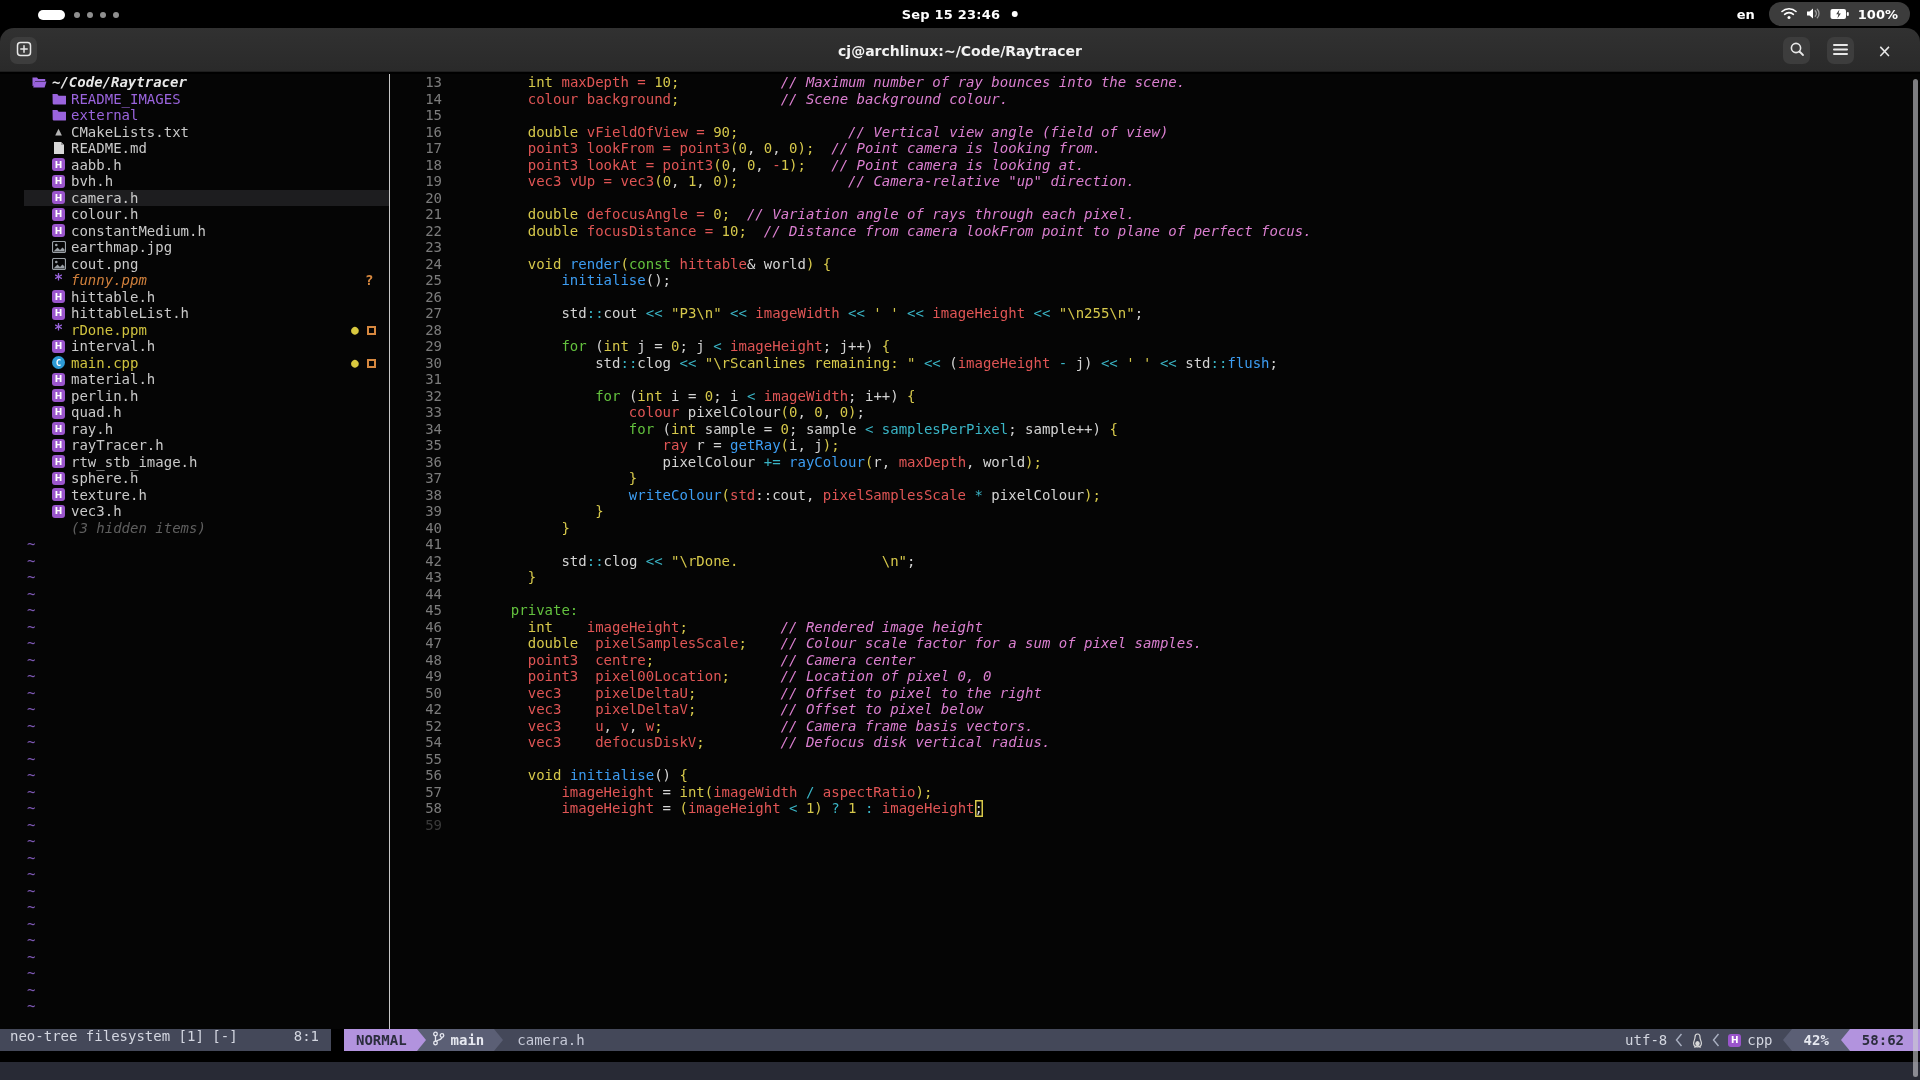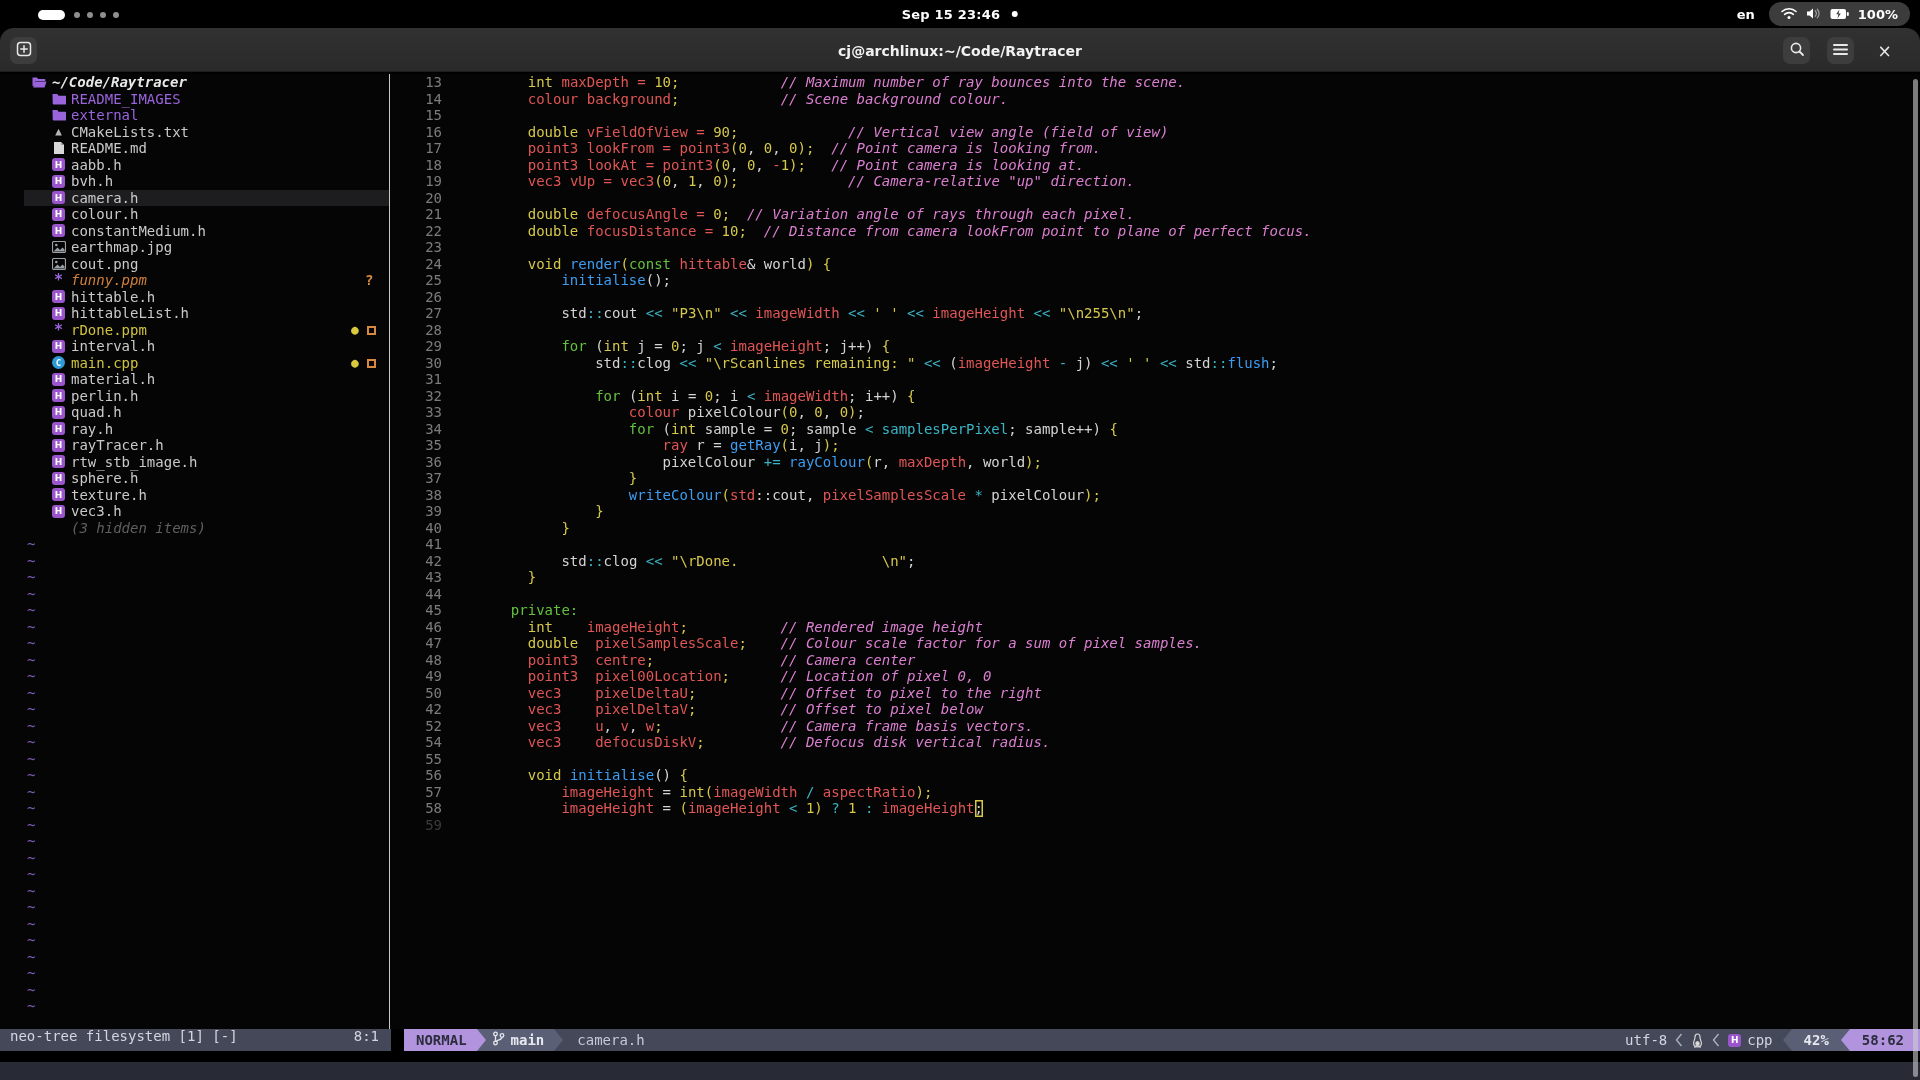--- a/index.html
+++ b/index.html
@@ -60,21 +60,21 @@
   .ln.dim { opacity:.45; }
   .cd { margin-left:52px; }
   .tk-w { color:#d4d4d4; } .tk-y { color:#d6c84b; } .tk-r { color:#e05555; }
   .tk-g { color:#63c13e; } .tk-b { color:#3d9df2; } .tk-c { color:#3ab5c6; }
   .tk-p { color:#db7fd0; font-style:italic; }
   .tk-cur { color:#d4d4d4; box-shadow:inset 0 0 0 1.5px #d8c84a; }
 
   
   #statusline { position:absolute; left:0; top:1029px; width:1920px; height:22px; display:flex;
                 font-family:"DejaVu Sans Mono", monospace; font-size:14px; }
-  #sl-neotree { width:391px; background:#444859; color:#d3d6e0; display:flex; align-items:center;
+  #sl-neotree { width:331px; background:#444859; color:#d3d6e0; display:flex; align-items:center;
                 padding:0 12px 8px 10px; }
   #sl-neotree .grow { flex:1; }
   #sl-gap { width:13px; background:#000; }
   #sl-main { flex:1; background:#444859; display:flex; align-items:stretch; }
   .seg { display:flex; align-items:center; }
   #seg-mode { background:#b293de; color:#2b2d3d; font-weight:bold; padding:0 10px 0 12px; }
   #seg-branch { background:#5b5f75; color:#e6e8f0; font-weight:bold; padding:0 10px 0 6px; gap:6px; }
   #seg-file { color:#c5c8d6; padding-left:14px; }
   .tri-r { width:0; height:0; border-top:11px solid transparent; border-bottom:11px solid transparent; }
   .tri-l { width:0; height:0; border-top:11px solid transparent; border-bottom:11px solid transparent; }

